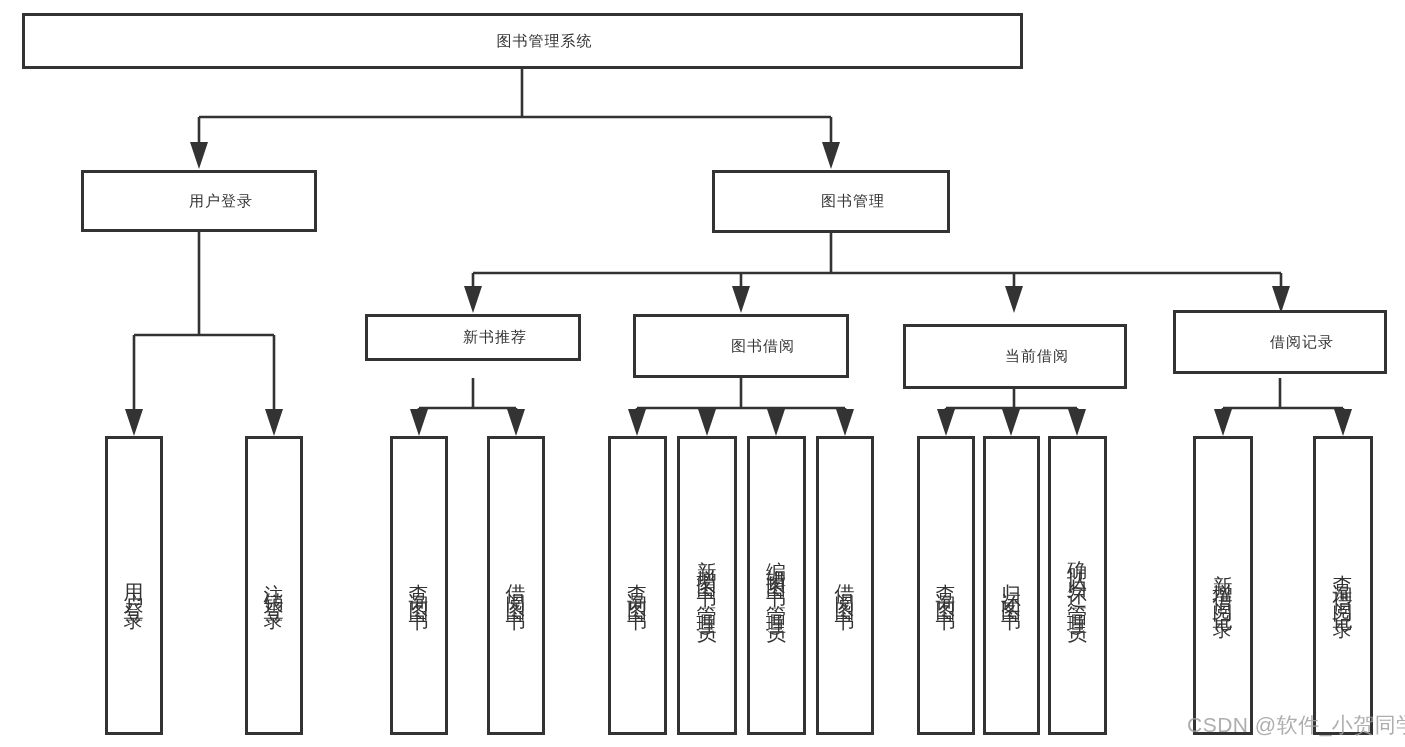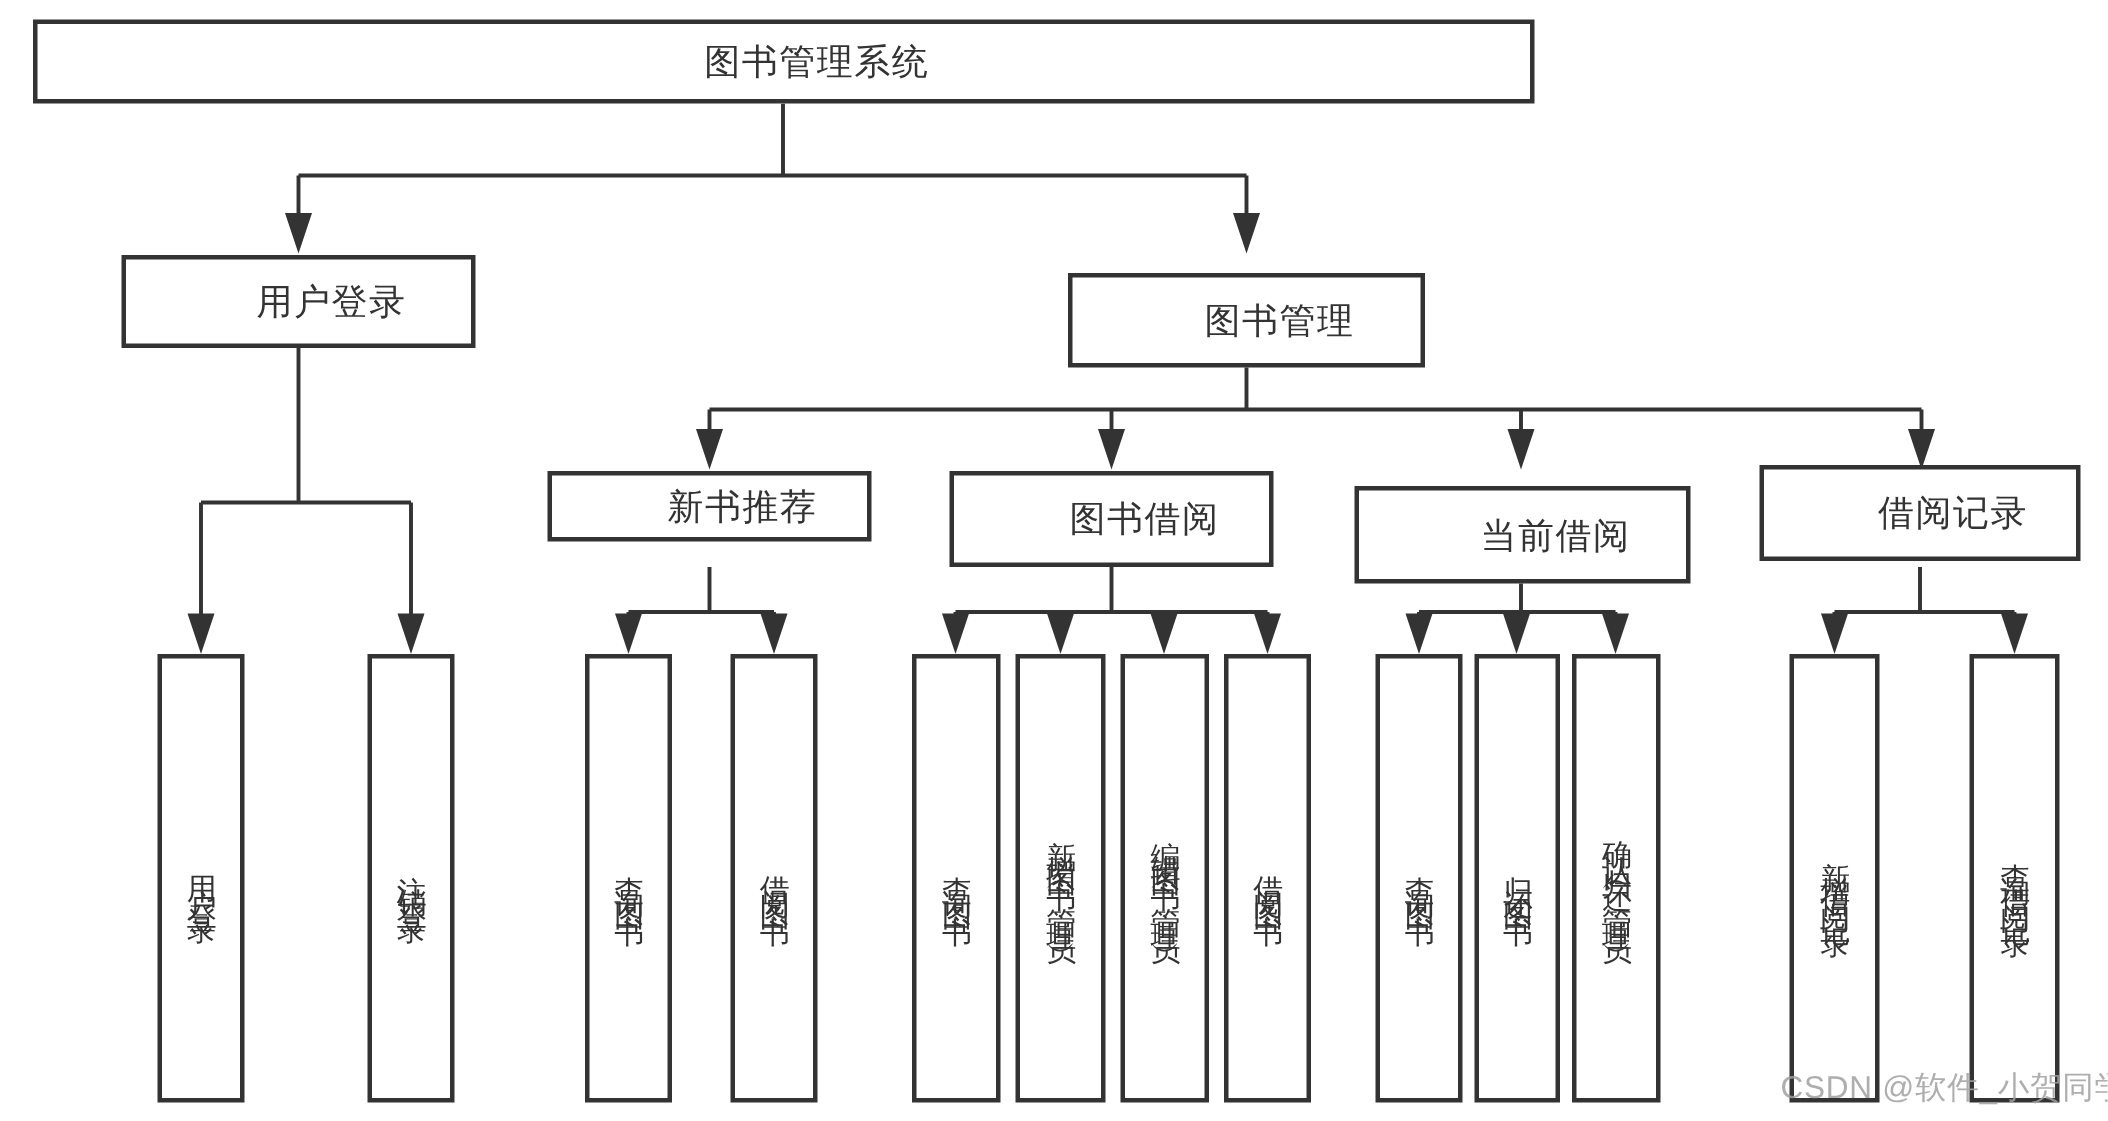--- a/index.html
+++ b/index.html
@@ -13,29 +13,29 @@
   }
   .stage{position:relative;width:1405px;height:747px;background:var(--background);}
   svg.wires{position:absolute;left:0;top:0;z-index:1;}
   svg.wires path{stroke:var(--line);stroke-width:2.6;fill:none;}
   svg.wires polygon{fill:var(--line);stroke:none;}
   .node{
     position:absolute;box-sizing:border-box;background:#ffffff;
     border:3px solid var(--box-border);color:var(--text);
     display:flex;align-items:center;justify-content:center;z-index:2;
   }
-  .h-node{font-size:24px;letter-spacing:1px;white-space:nowrap;padding-left:44px;}
+  .h-node{font-size:15px;letter-spacing:1px;white-space:nowrap;padding-left:44px;}
   .v-node span{
     writing-mode:vertical-rl;text-orientation:mixed;
     font-size:20px;letter-spacing:9px;line-height:1;white-space:nowrap;
   }
   
   .n-root {left:22px; top:13px; width:1001px;height:56px;}
   .n-login{left:81px; top:170px;width:236px; height:62px;}
-  .n-mgmt {left:712px;top:170px;width:238px; height:63px;margin-top:12px;}
+  .n-mgmt {left:712px;top:170px;width:238px; height:63px;}
   .n-rec  {left:365px;top:314px;width:216px; height:47px;}
   .n-bor  {left:633px;top:314px;width:216px; height:64px;}
   .n-cur  {left:903px;top:314px;width:224px; height:65px;margin-top:10px;}
   .n-log  {left:1173px;top:310px;width:214px;height:64px;}
   
   .v-node{top:436px;height:299px;}
   .n-a1{left:105px; width:58px;}
   .n-a2{left:245px; width:58px;}
   .n-b1{left:390px; width:58px;}
   .n-b2{left:487px; width:58px;}

